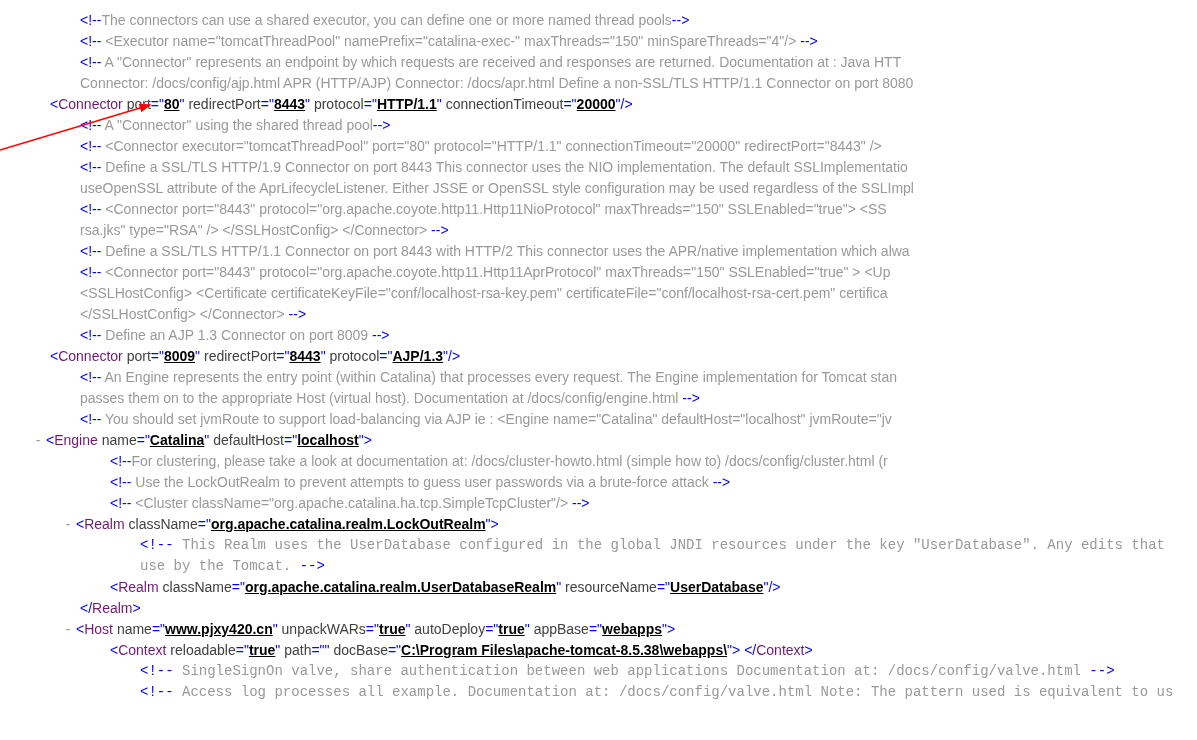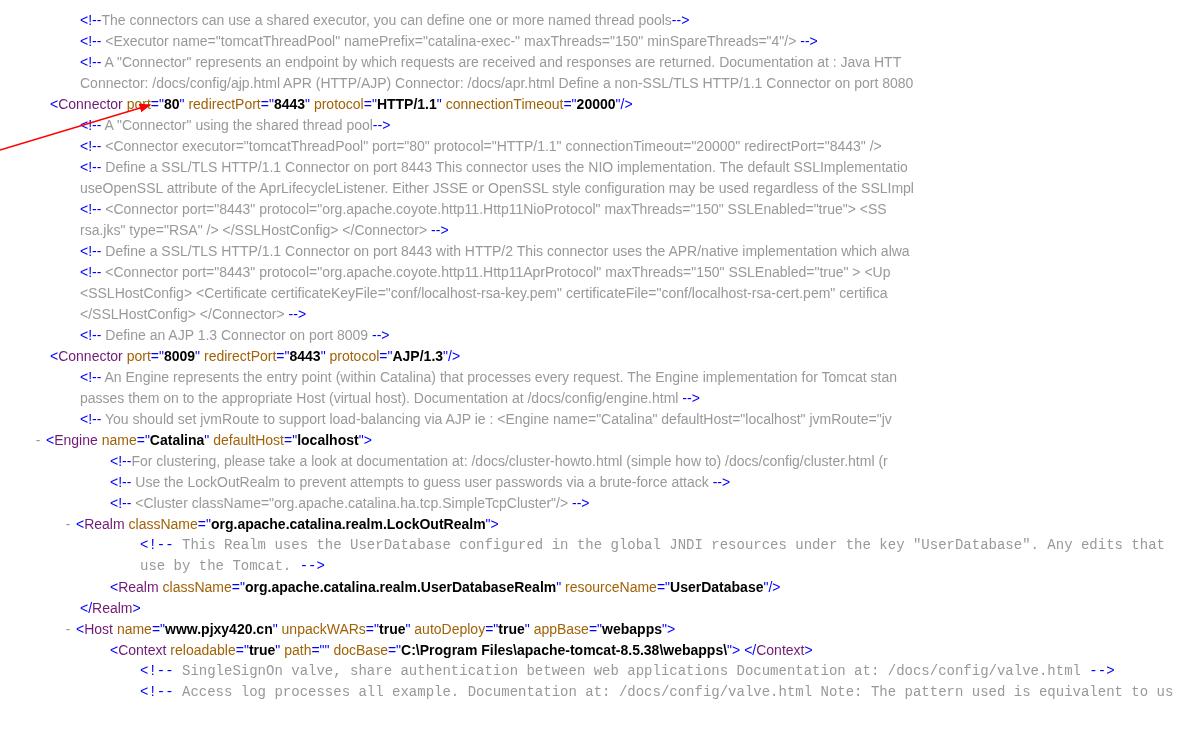--- a/index.html
+++ b/index.html
@@ -16,40 +16,40 @@
   .line {
     display: block;
     white-space: pre;
   }
   .ind1 { padding-left: 30px; }
   .ind2 { padding-left: 60px; }
   .ind3 { padding-left: 90px; }
   .ind4 { padding-left: 120px; font-family: Liberation Mono, monospace; }
 
   .tag   { color: #701a75; }
-  .attr  { color: #a16207; }
+  .attr  { color: #404040; }
   .eq    { color: #0000ff; }
-  .val   { color: #000; font-weight: bold; }
+  .val   { color: #000; font-weight: bold; text-decoration: underline; }
   .cmt   { color: #999; }
   .brkt  { color: #0000ff; }
   .tog   { color: #999; display: inline-block; width: 12px; text-align: center; margin-right: 2px;}
   .arrow { position: absolute; pointer-events: none; }
 </style>
 </head>
 <body>
 
 <div id="root">
     <span class="line ind2"><span class="brkt">&lt;!--</span><span class="cmt">The connectors can use a shared executor, you can define one or more named thread pools</span><span class="brkt">--&gt;</span></span>
     <span class="line ind2"><span class="brkt">&lt;!--</span><span class="cmt"> &lt;Executor name="tomcatThreadPool" namePrefix="catalina-exec-" maxThreads="150" minSpareThreads="4"/&gt; </span><span class="brkt">--&gt;</span></span>
     <span class="line ind2"><span class="brkt">&lt;!--</span><span class="cmt"> A "Connector" represents an endpoint by which requests are received and responses are returned. Documentation at : Java HTT</span></span>
     <span class="line ind2"><span class="cmt">Connector: /docs/config/ajp.html APR (HTTP/AJP) Connector: /docs/apr.html Define a non-SSL/TLS HTTP/1.1 Connector on port 8080</span></span>
     <span class="line ind1"><span class="brkt">&lt;</span><span class="tag">Connector </span><span class="attr">port</span><span class="eq">="</span><span class="val">80</span><span class="eq">" </span><span class="attr">redirectPort</span><span class="eq">="</span><span class="val">8443</span><span class="eq">" </span><span class="attr">protocol</span><span class="eq">="</span><span class="val">HTTP/1.1</span><span class="eq">" </span><span class="attr">connectionTimeout</span><span class="eq">="</span><span class="val">20000</span><span class="eq">"</span><span class="brkt">/&gt;</span></span>
     <span class="line ind2"><span class="brkt">&lt;!--</span><span class="cmt"> A "Connector" using the shared thread pool</span><span class="brkt">--&gt;</span></span>
     <span class="line ind2"><span class="brkt">&lt;!--</span><span class="cmt"> &lt;Connector executor="tomcatThreadPool" port="80" protocol="HTTP/1.1" connectionTimeout="20000" redirectPort="8443" /&gt;</span></span>
-    <span class="line ind2"><span class="brkt">&lt;!--</span><span class="cmt"> Define a SSL/TLS HTTP/1.1 Connector on port 8443 This connector uses the NIO implementation. The default SSLImplementatio</span></span>
+    <span class="line ind2"><span class="brkt">&lt;!--</span><span class="cmt"> Define a SSL/TLS HTTP/1.9 Connector on port 8443 This connector uses the NIO implementation. The default SSLImplementatio</span></span>
     <span class="line ind2"><span class="cmt">useOpenSSL attribute of the AprLifecycleListener. Either JSSE or OpenSSL style configuration may be used regardless of the SSLImpl</span></span>
     <span class="line ind2"><span class="brkt">&lt;!--</span><span class="cmt"> &lt;Connector port="8443" protocol="org.apache.coyote.http11.Http11NioProtocol" maxThreads="150" SSLEnabled="true"&gt; &lt;SS</span></span>
     <span class="line ind2"><span class="cmt">rsa.jks" type="RSA" /&gt; &lt;/SSLHostConfig&gt; &lt;/Connector&gt; </span><span class="brkt">--&gt;</span></span>
     <span class="line ind2"><span class="brkt">&lt;!--</span><span class="cmt"> Define a SSL/TLS HTTP/1.1 Connector on port 8443 with HTTP/2 This connector uses the APR/native implementation which alwa</span></span>
     <span class="line ind2"><span class="brkt">&lt;!--</span><span class="cmt"> &lt;Connector port="8443" protocol="org.apache.coyote.http11.Http11AprProtocol" maxThreads="150" SSLEnabled="true" &gt; &lt;Up</span></span>
     <span class="line ind2"><span class="cmt">&lt;SSLHostConfig&gt; &lt;Certificate certificateKeyFile="conf/localhost-rsa-key.pem" certificateFile="conf/localhost-rsa-cert.pem" certifica</span></span>
     <span class="line ind2"><span class="cmt">&lt;/SSLHostConfig&gt; &lt;/Connector&gt; </span><span class="brkt">--&gt;</span></span>
     <span class="line ind2"><span class="brkt">&lt;!--</span><span class="cmt"> Define an AJP 1.3 Connector on port 8009 </span><span class="brkt">--&gt;</span></span>
     <span class="line ind1"><span class="brkt">&lt;</span><span class="tag">Connector </span><span class="attr">port</span><span class="eq">="</span><span class="val">8009</span><span class="eq">" </span><span class="attr">redirectPort</span><span class="eq">="</span><span class="val">8443</span><span class="eq">" </span><span class="attr">protocol</span><span class="eq">="</span><span class="val">AJP/1.3</span><span class="eq">"</span><span class="brkt">/&gt;</span></span>
     <span class="line ind2"><span class="brkt">&lt;!--</span><span class="cmt"> An Engine represents the entry point (within Catalina) that processes every request. The Engine implementation for Tomcat stan</span></span>

